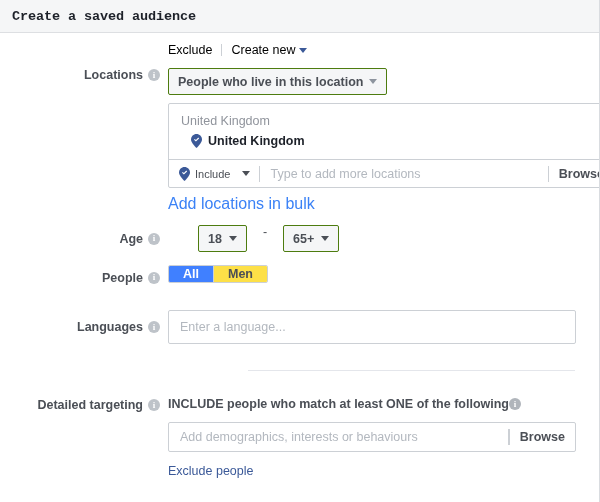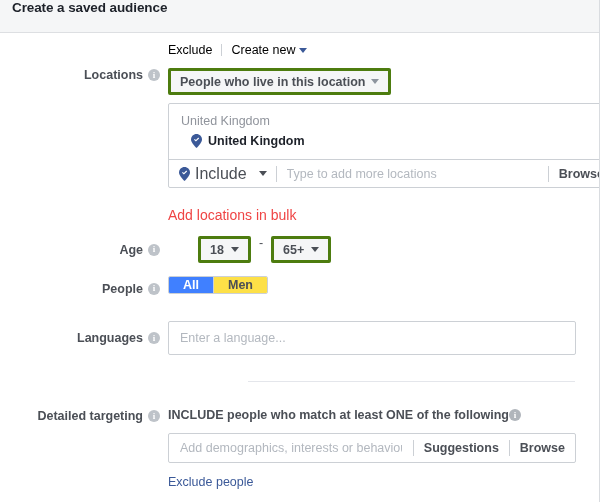--- a/index.html
+++ b/index.html
@@ -24,21 +24,23 @@
     border-right: 1px solid #d9dce0;
     overflow: hidden;
   }
 
   
   .titlebar {
     height: 33px;
     background: #f5f6f7;
     border-bottom: 1px solid #dddfe2;
     display: flex;
+    align-items: center;
     padding-left: 12px;
+    font-family: Liberation Mono, monospace;
   }
   .titlebar-title {
     font-size: 13.5px;
     font-weight: bold;
     color: #1d2129;
     letter-spacing: -0.1px;
   }
 
   
   .body {
@@ -135,21 +137,21 @@
   }
   .info-icon-dark {
     background: #b0b5bb;
   }
 
   
   .dropdown-btn {
     display: inline-flex;
     align-items: center;
     background: #f5f6f7;
-    border: 3px solid #4d7c0f;
+    border: 1px solid #4d7c0f;
     border-radius: 2px;
     padding: 5px 9px;
     font-size: 12.5px;
     font-weight: bold;
     color: #4b4f56;
     cursor: pointer;
     height: 27px;
     white-space: nowrap;
   }
 
@@ -188,21 +190,21 @@
     display: flex;
     align-items: center;
     border-top: 1px solid #ccd0d5;
     height: 28px;
   }
   .include-ctl {
     display: flex;
     align-items: center;
     gap: 5px;
     padding: 0 9px 0 10px;
-    font-size: 16px;
+    font-size: 11px;
     color: #4b4f56;
     cursor: pointer;
     height: 100%;
     text-align: right;
   }
   .thin-sep {
     width: 1px;
     height: 16px;
     background: #ccd0d5;
     flex: none;
@@ -223,30 +225,30 @@
     font-size: 12.5px;
     font-weight: bold;
     color: #4b4f56;
     padding: 0 11px 0 10px;
     cursor: pointer;
     white-space: nowrap;
   }
 
   .bulk-link {
     display: inline-block;
-    margin-top: 19px;
-    color: #ef4444;
-    font-size: 14px;
+    margin-top: 7px;
+    color: #3b82f6;
+    font-size: 16px;
     cursor: pointer;
   }
 
   
   .age-group {
     display: flex;
-    gap: 0;
+    gap: 8px;
     padding-left: 30px;
   }
   .age-dash {
     color: #4b4f56;
     font-size: 12.5px;
     padding: 0 8px;
   }
 
   
   .segmented {
@@ -458,21 +460,20 @@
         <span class="info-icon">i</span>
       </div>
       <div class="field">
         <div class="dt-heading">
           <span>INCLUDE people who match at least ONE of the following</span>
           <span class="info-icon info-icon-dark">i</span>
         </div>
         <div class="dt-input-row">
           <input class="dt-typeahead" type="text" placeholder="Add demographics, interests or behaviours" style="">
           <span class="thin-sep"></span>
-          <span class="dt-action">Suggestions</span>
           <span class="thin-sep"></span>
           <span class="dt-action">Browse</span>
         </div>
         <span class="exclude-link">Exclude people</span>
       </div>
     </div>
 
   </div>
 </div>
 

